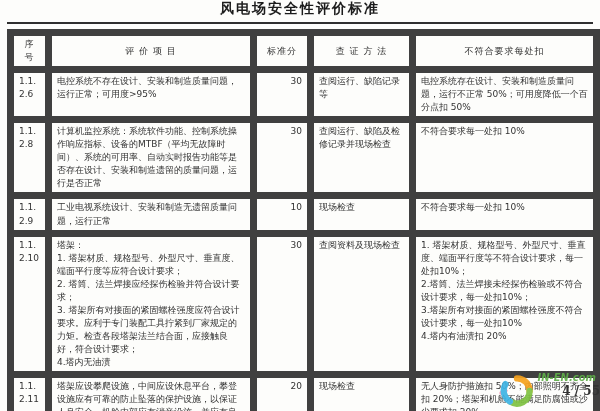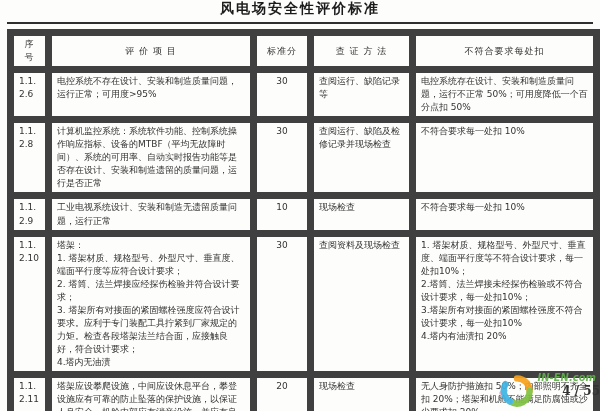--- a/index.html
+++ b/index.html
@@ -23,21 +23,21 @@
   }
   table.eval td,table.eval th{
     border:7px solid #404040;padding:2px 5px;vertical-align:top;
     overflow:hidden;word-break:break-all;
   }
   table.eval th{
     font-weight:normal;text-align:center;vertical-align:middle;
     height:18px;letter-spacing:1px;color:#333;
   }
   td.c-id{text-align:left;padding-left:4px;}
-  td.c-score{text-align:center;vertical-align:middle;}
+  td.c-score{text-align:right;vertical-align:middle;}
   .ml{white-space:pre-line;margin-left:12px;}
   .footer-page{
     position:absolute;left:0;bottom:13px;width:100%;
     text-align:right;font-size:12px;font-weight:bold;color:#333;
     font-family:"DejaVu Serif","Liberation Serif",serif;
   }
   .logo{
     position:absolute;right:4px;bottom:2px;
     display:flex;align-items:flex-start;opacity:.92;
   }

